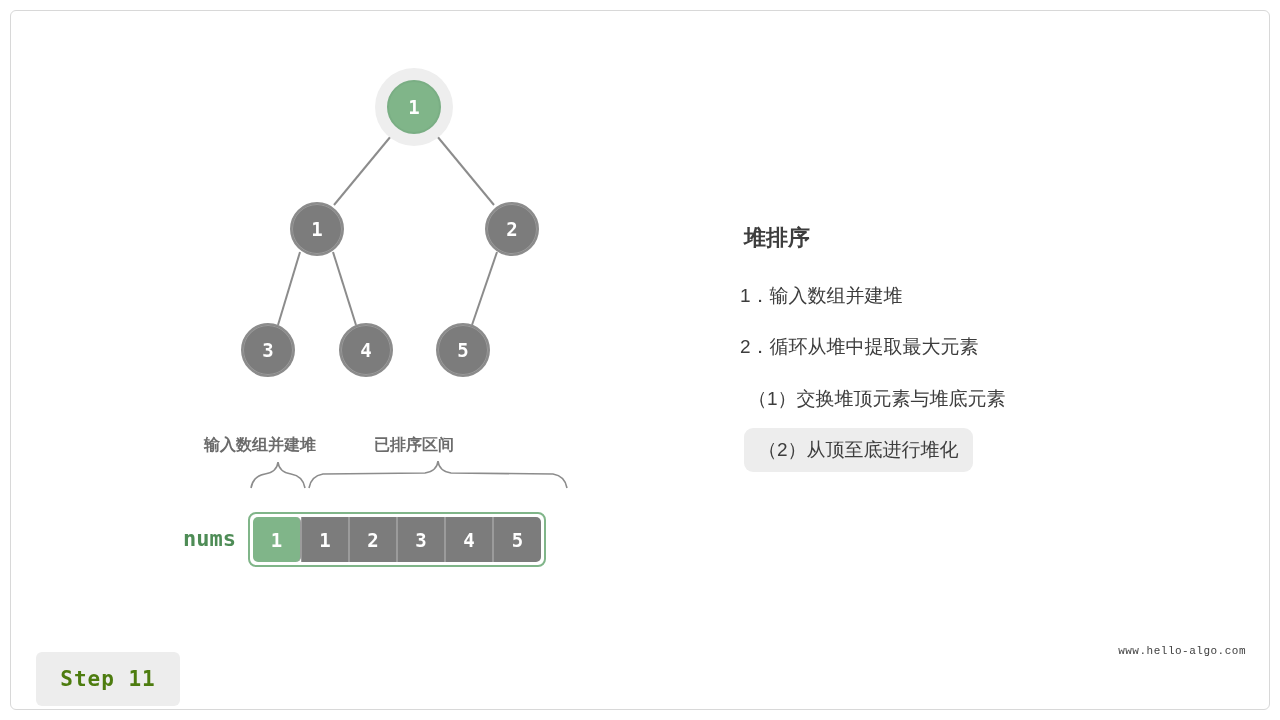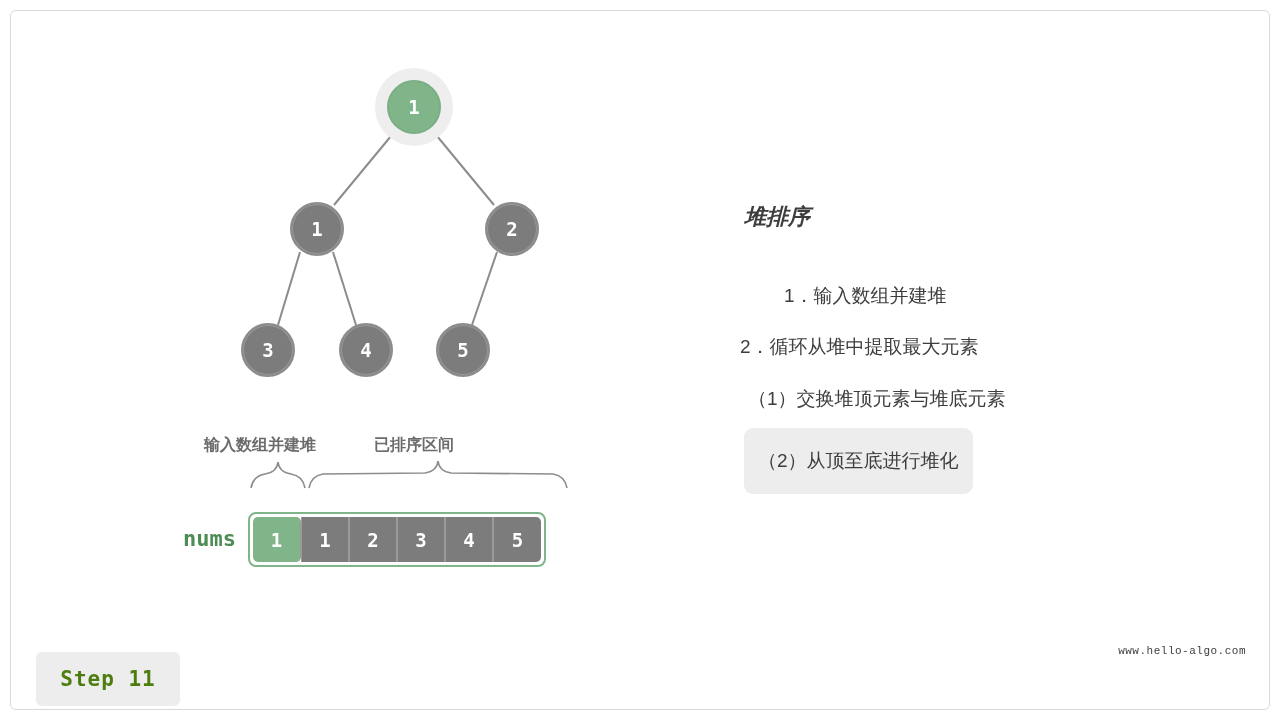--- a/index.html
+++ b/index.html
@@ -91,43 +91,42 @@
     border-left: 1px solid #9b9b9b;
     border-right: 1px solid #9b9b9b;
   }
   .cell.first { border-radius: 5px 0 0 5px; border-left: none; }
   .cell.last  { border-radius: 0 5px 5px 0; border-right: none; }
   .cell.green { background: #80b589; border-radius: 5px; }
 
   
   .panel-title {
     position: absolute;
-    left: 744px; top: 202px;
+    left: 744px; top: 223px;
     font-size: 22px; font-weight: 700;
     color: #3d3d3d;
-    font-style: italic;
   }
   .step-line {
     position: absolute;
     left: 740px;
     font-size: 19px;
     color: #3d3d3d;
     white-space: nowrap;
   }
   .sub-line {
     position: absolute;
     left: 748px;
     font-size: 19px;
     color: #3d3d3d;
     white-space: nowrap;
   }
   .sub-line.highlight {
     background: #ededed;
     border-radius: 9px;
-    padding: 20px 14px;
+    padding: 9px 14px;
     left: 744px;
   }
 
   
   .step-badge {
     position: absolute;
     left: 36px; top: 652px;
     width: 144px; height: 54px;
     background: #ededed;
     border-radius: 6px;
@@ -188,20 +187,20 @@
   <div class="array-wrap">
     <div class="cell green first">1</div>
     <div class="cell">1</div>
     <div class="cell">2</div>
     <div class="cell">3</div>
     <div class="cell">4</div>
     <div class="cell last">5</div>
   </div>
 
   <div class="panel-title">堆排序</div>
-  <div class="step-line" style="top:283px;margin-left:44px;">1．输入数组并建堆</div>
+  <div class="step-line" style="top:283px;">1．输入数组并建堆</div>
   <div class="step-line" style="top:334px;text-align:center;">2．循环从堆中提取最大元素</div>
   <div class="sub-line" style="top:386px;">（1）交换堆顶元素与堆底元素</div>
   <div class="sub-line highlight" style="top:428px;">（2）从顶至底进行堆化</div>
 
   <div class="step-badge">Step 11</div>
   <div class="watermark">www.hello-algo.com</div>
 </div>
 
 </body></html>

